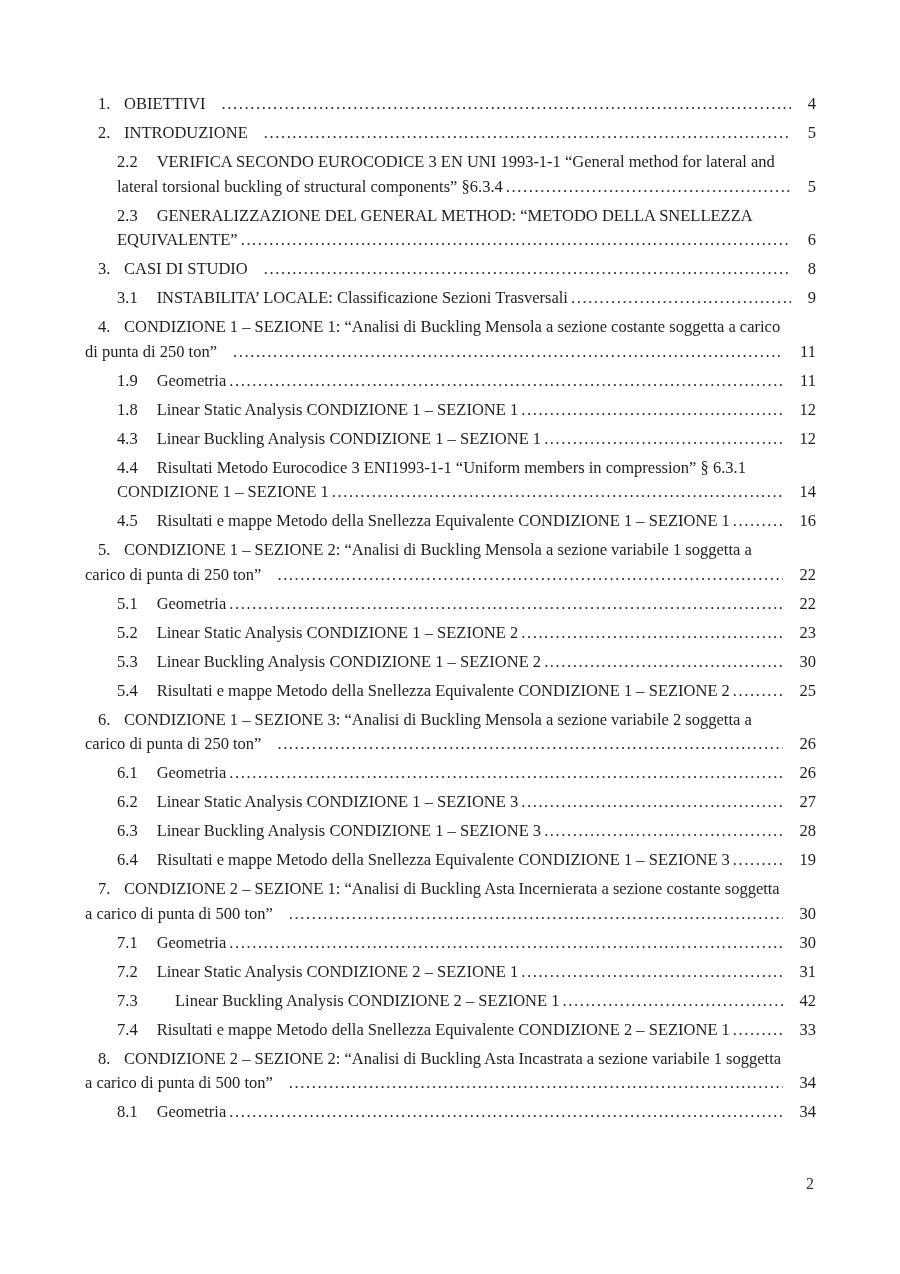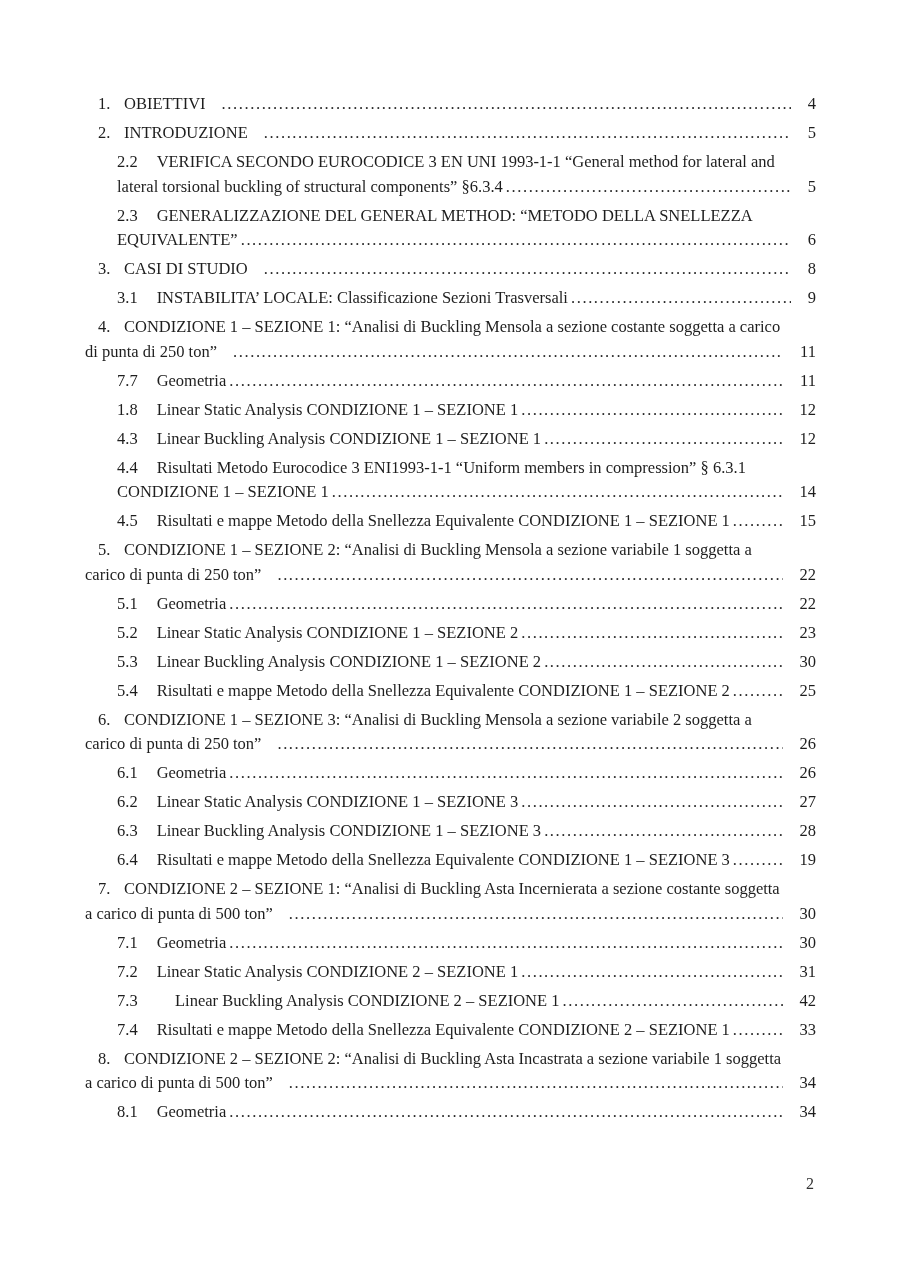--- a/index.html
+++ b/index.html
@@ -91,38 +91,38 @@
         </p>
         <p class="toc-entry lvl2">
           <span class="t"><span class="num">3.1</span><span class="lbl">INSTABILITA’ LOCALE: Classificazione Sezioni Trasversali</span><span class="leader" aria-hidden="true">............................................................................................................................................................................................................................</span></span>
           <span class="pg">9</span>
         </p>
         <p class="toc-entry lvl1">
           <span class="t"><span class="num">4.</span><span class="lbl">CONDIZIONE 1 – SEZIONE 1: “Analisi di Buckling Mensola a sezione costante soggetta a carico di punta di 250 ton”</span><span class="leader" aria-hidden="true">............................................................................................................................................................................................................................</span></span>
           <span class="pg">11</span>
         </p>
         <p class="toc-entry lvl2">
-          <span class="t"><span class="num">7.7</span><span class="lbl">Geometria</span><span class="leader" aria-hidden="true">............................................................................................................................................................................................................................</span></span>
+          <span class="t"><span class="num">1.9</span><span class="lbl">Geometria</span><span class="leader" aria-hidden="true">............................................................................................................................................................................................................................</span></span>
           <span class="pg">11</span>
         </p>
         <p class="toc-entry lvl2">
           <span class="t"><span class="num">1.8</span><span class="lbl">Linear Static Analysis CONDIZIONE 1 – SEZIONE 1</span><span class="leader" aria-hidden="true">............................................................................................................................................................................................................................</span></span>
           <span class="pg">12</span>
         </p>
         <p class="toc-entry lvl2">
           <span class="t"><span class="num">4.3</span><span class="lbl">Linear Buckling Analysis CONDIZIONE 1 – SEZIONE 1</span><span class="leader" aria-hidden="true">............................................................................................................................................................................................................................</span></span>
           <span class="pg">12</span>
         </p>
         <p class="toc-entry lvl2">
           <span class="t"><span class="num">4.4</span><span class="lbl">Risultati Metodo Eurocodice 3 ENI1993-1-1 “Uniform members in compression” § 6.3.1 CONDIZIONE 1 – SEZIONE 1</span><span class="leader" aria-hidden="true">............................................................................................................................................................................................................................</span></span>
           <span class="pg">14</span>
         </p>
         <p class="toc-entry lvl2">
           <span class="t"><span class="num">4.5</span><span class="lbl">Risultati e mappe Metodo della Snellezza Equivalente CONDIZIONE 1 – SEZIONE 1</span><span class="leader" aria-hidden="true">............................................................................................................................................................................................................................</span></span>
-          <span class="pg">15</span>
+          <span class="pg">16</span>
         </p>
         <p class="toc-entry lvl1">
           <span class="t"><span class="num">5.</span><span class="lbl">CONDIZIONE 1 – SEZIONE 2: “Analisi di Buckling Mensola a sezione variabile 1  soggetta a carico di punta di 250 ton”</span><span class="leader" aria-hidden="true">............................................................................................................................................................................................................................</span></span>
           <span class="pg">22</span>
         </p>
         <p class="toc-entry lvl2">
           <span class="t"><span class="num">5.1</span><span class="lbl">Geometria</span><span class="leader" aria-hidden="true">............................................................................................................................................................................................................................</span></span>
           <span class="pg">22</span>
         </p>
         <p class="toc-entry lvl2">

